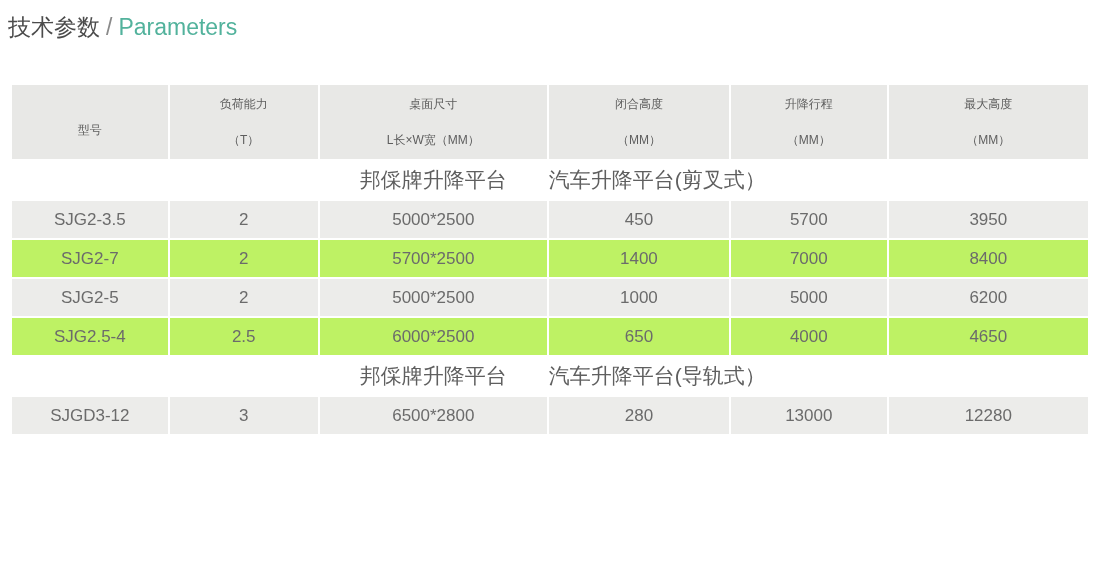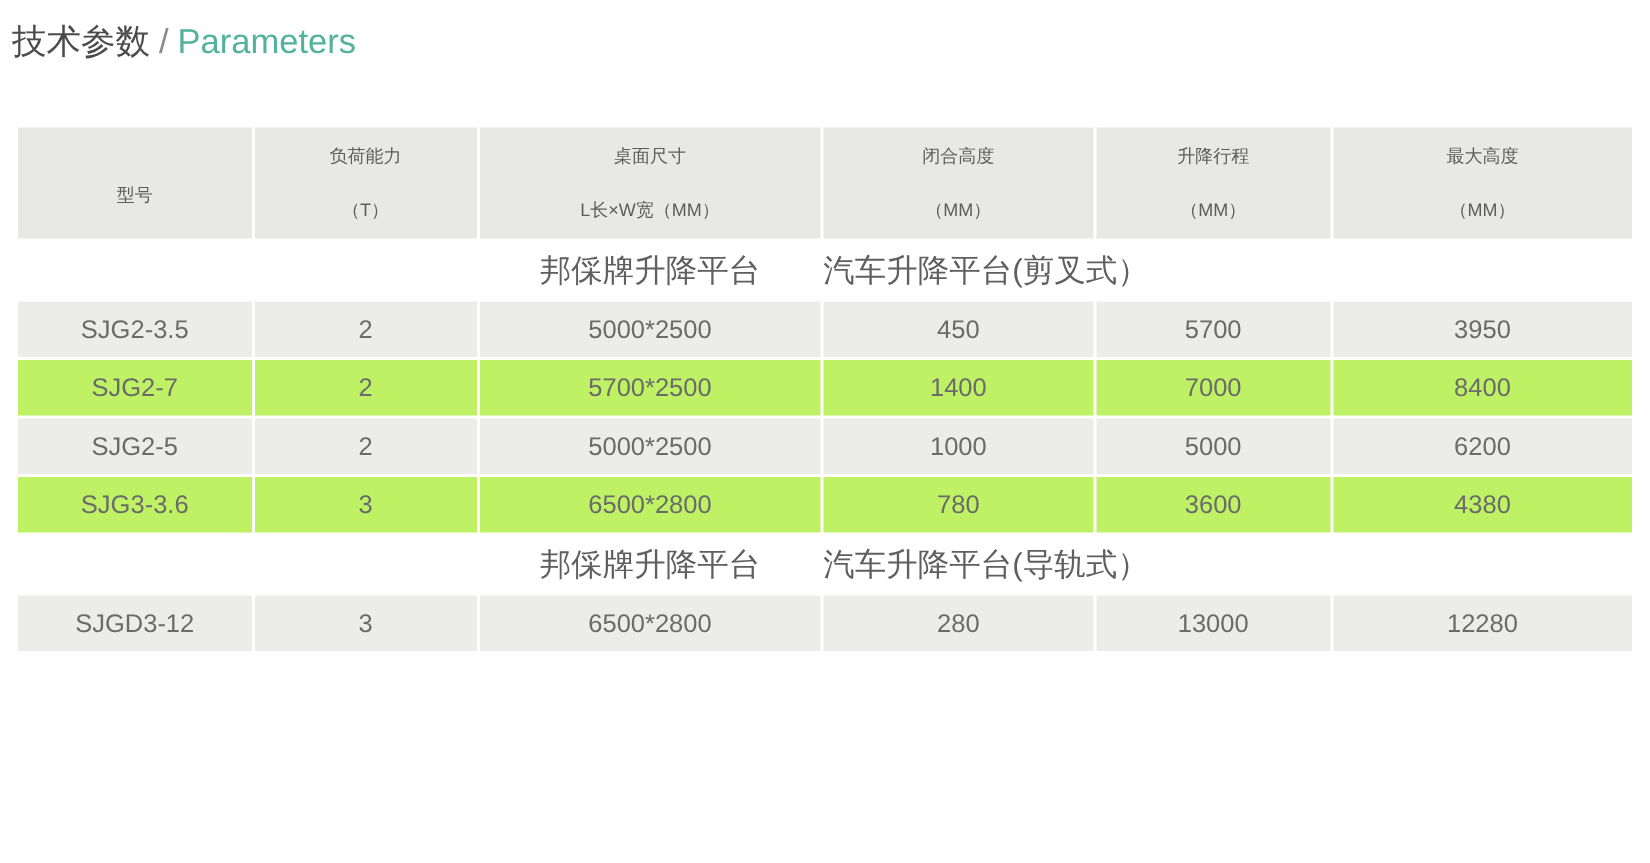--- a/index.html
+++ b/index.html
@@ -144,26 +144,26 @@
           </tr>
           <tr class="data-row stripe">
             <td>SJG2-5</td>
             <td>2</td>
             <td>5000*2500</td>
             <td>1000</td>
             <td>5000</td>
             <td>6200</td>
           </tr>
           <tr class="data-row plain">
-            <td>SJG3-3.6</td>
-            <td>3</td>
-            <td>6500*2800</td>
-            <td>780</td>
-            <td>3600</td>
-            <td>4380</td>
+            <td>SJG2.5-4</td>
+            <td>2.5</td>
+            <td>6000*2500</td>
+            <td>650</td>
+            <td>4000</td>
+            <td>4650</td>
           </tr>
           <tr class="section-row">
             <td></td>
             <td></td>
             <td>邦倸牌升降平台</td>
             <td>汽车升降平台(导轨式）</td>
             <td></td>
             <td></td>
           </tr>
           <tr class="data-row stripe">

